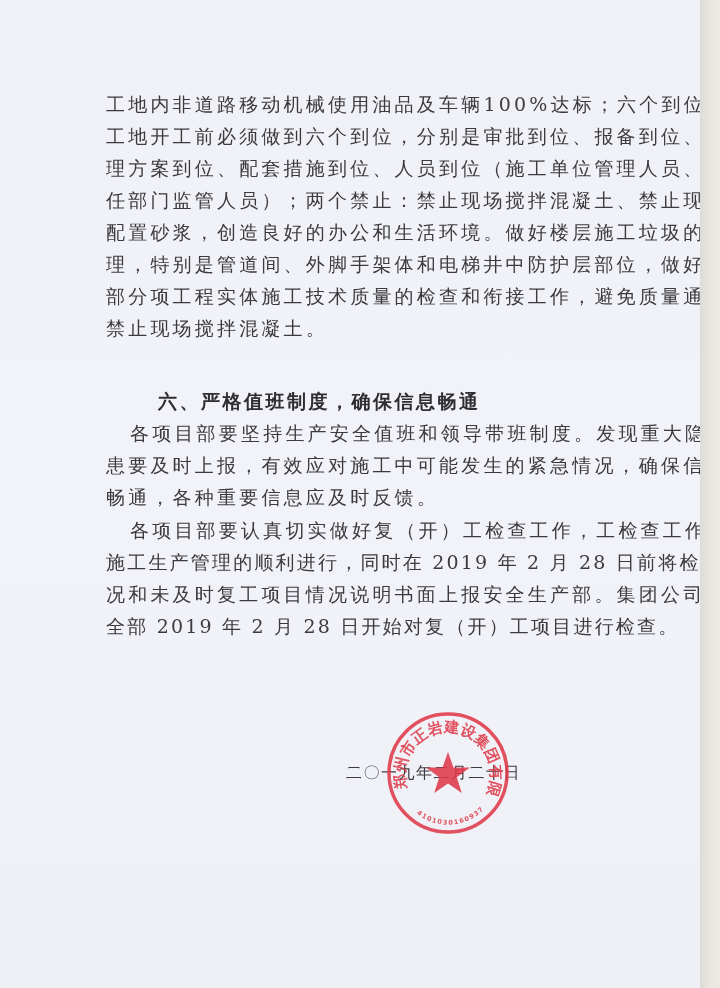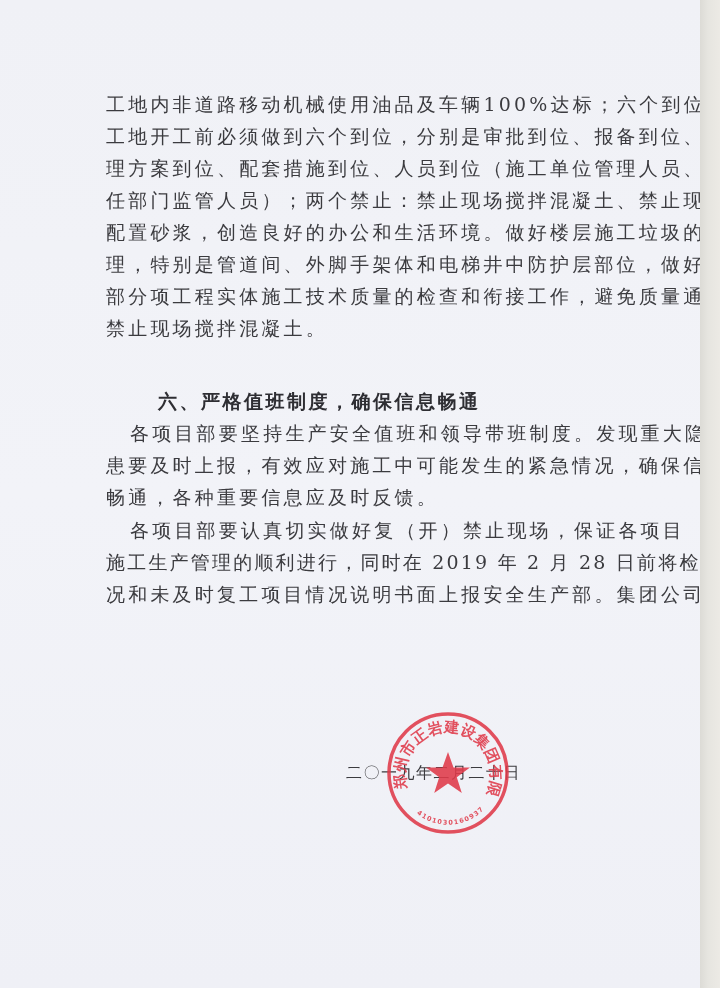--- a/index.html
+++ b/index.html
@@ -89,23 +89,24 @@
   <div class="text-line" style="top:252px;">理，特别是管道间、外脚手架体和电梯井中防护层部位，做好分</div>
   <div class="text-line" style="top:284px;">部分项工程实体施工技术质量的检查和衔接工作，避免质量通病</div>
   <div class="text-line" style="top:316px;">禁止现场搅拌混凝土。</div>
 
   <div class="heading" style="top:389px;margin-left:20px;">六、严格值班制度，确保信息畅通</div>
 
   <div class="text-line indent" style="top:421px;">各项目部要坚持生产安全值班和领导带班制度。发现重大隐</div>
   <div class="text-line" style="top:453px;">患要及时上报，有效应对施工中可能发生的紧急情况，确保信息</div>
   <div class="text-line" style="top:485px;">畅通，各种重要信息应及时反馈。</div>
 
-  <div class="text-line indent" style="top:518px;">各项目部要认真切实做好复（开）禁止现场，保证各项目</div>
+  <div class="text-line indent" style="top:518px;">各项目部要认真切实做好复（开）工检查工作，工检查工作</div>
   <div class="text-line" style="top:550px;letter-spacing:2.2px;">施工生产管理的顺利进行，同时在 2019 年 2 月 28 日前将检查情</div>
   <div class="text-line" style="top:582px;">况和未及时复工项目情况说明书面上报安全生产部。集团公司安</div>
+  <div class="text-line" style="top:614px;letter-spacing:2.2px;">全部 2019 年 2 月 28 日开始对复（开）工项目进行检查。</div>
 
   <div class="date">二〇一九年二月二十日</div>
 
   <svg class="seal" viewBox="0 0 126 126">
     <defs>
       <path id="seal-top-arc" d="M 22 78 A 43 43 0 1 1 104 78"></path>
       <path id="seal-bottom-arc" d="M 24 96 A 50 50 0 0 0 102 96"></path>
     </defs>
     <circle cx="63" cy="63" r="59" fill="none" stroke="#e03a4a" stroke-width="3.5"></circle>
     <text font-family="DejaVu Sans, Liberation Sans, sans-serif" font-size="15" font-weight="bold" fill="#e03a4a" letter-spacing="0.3">

